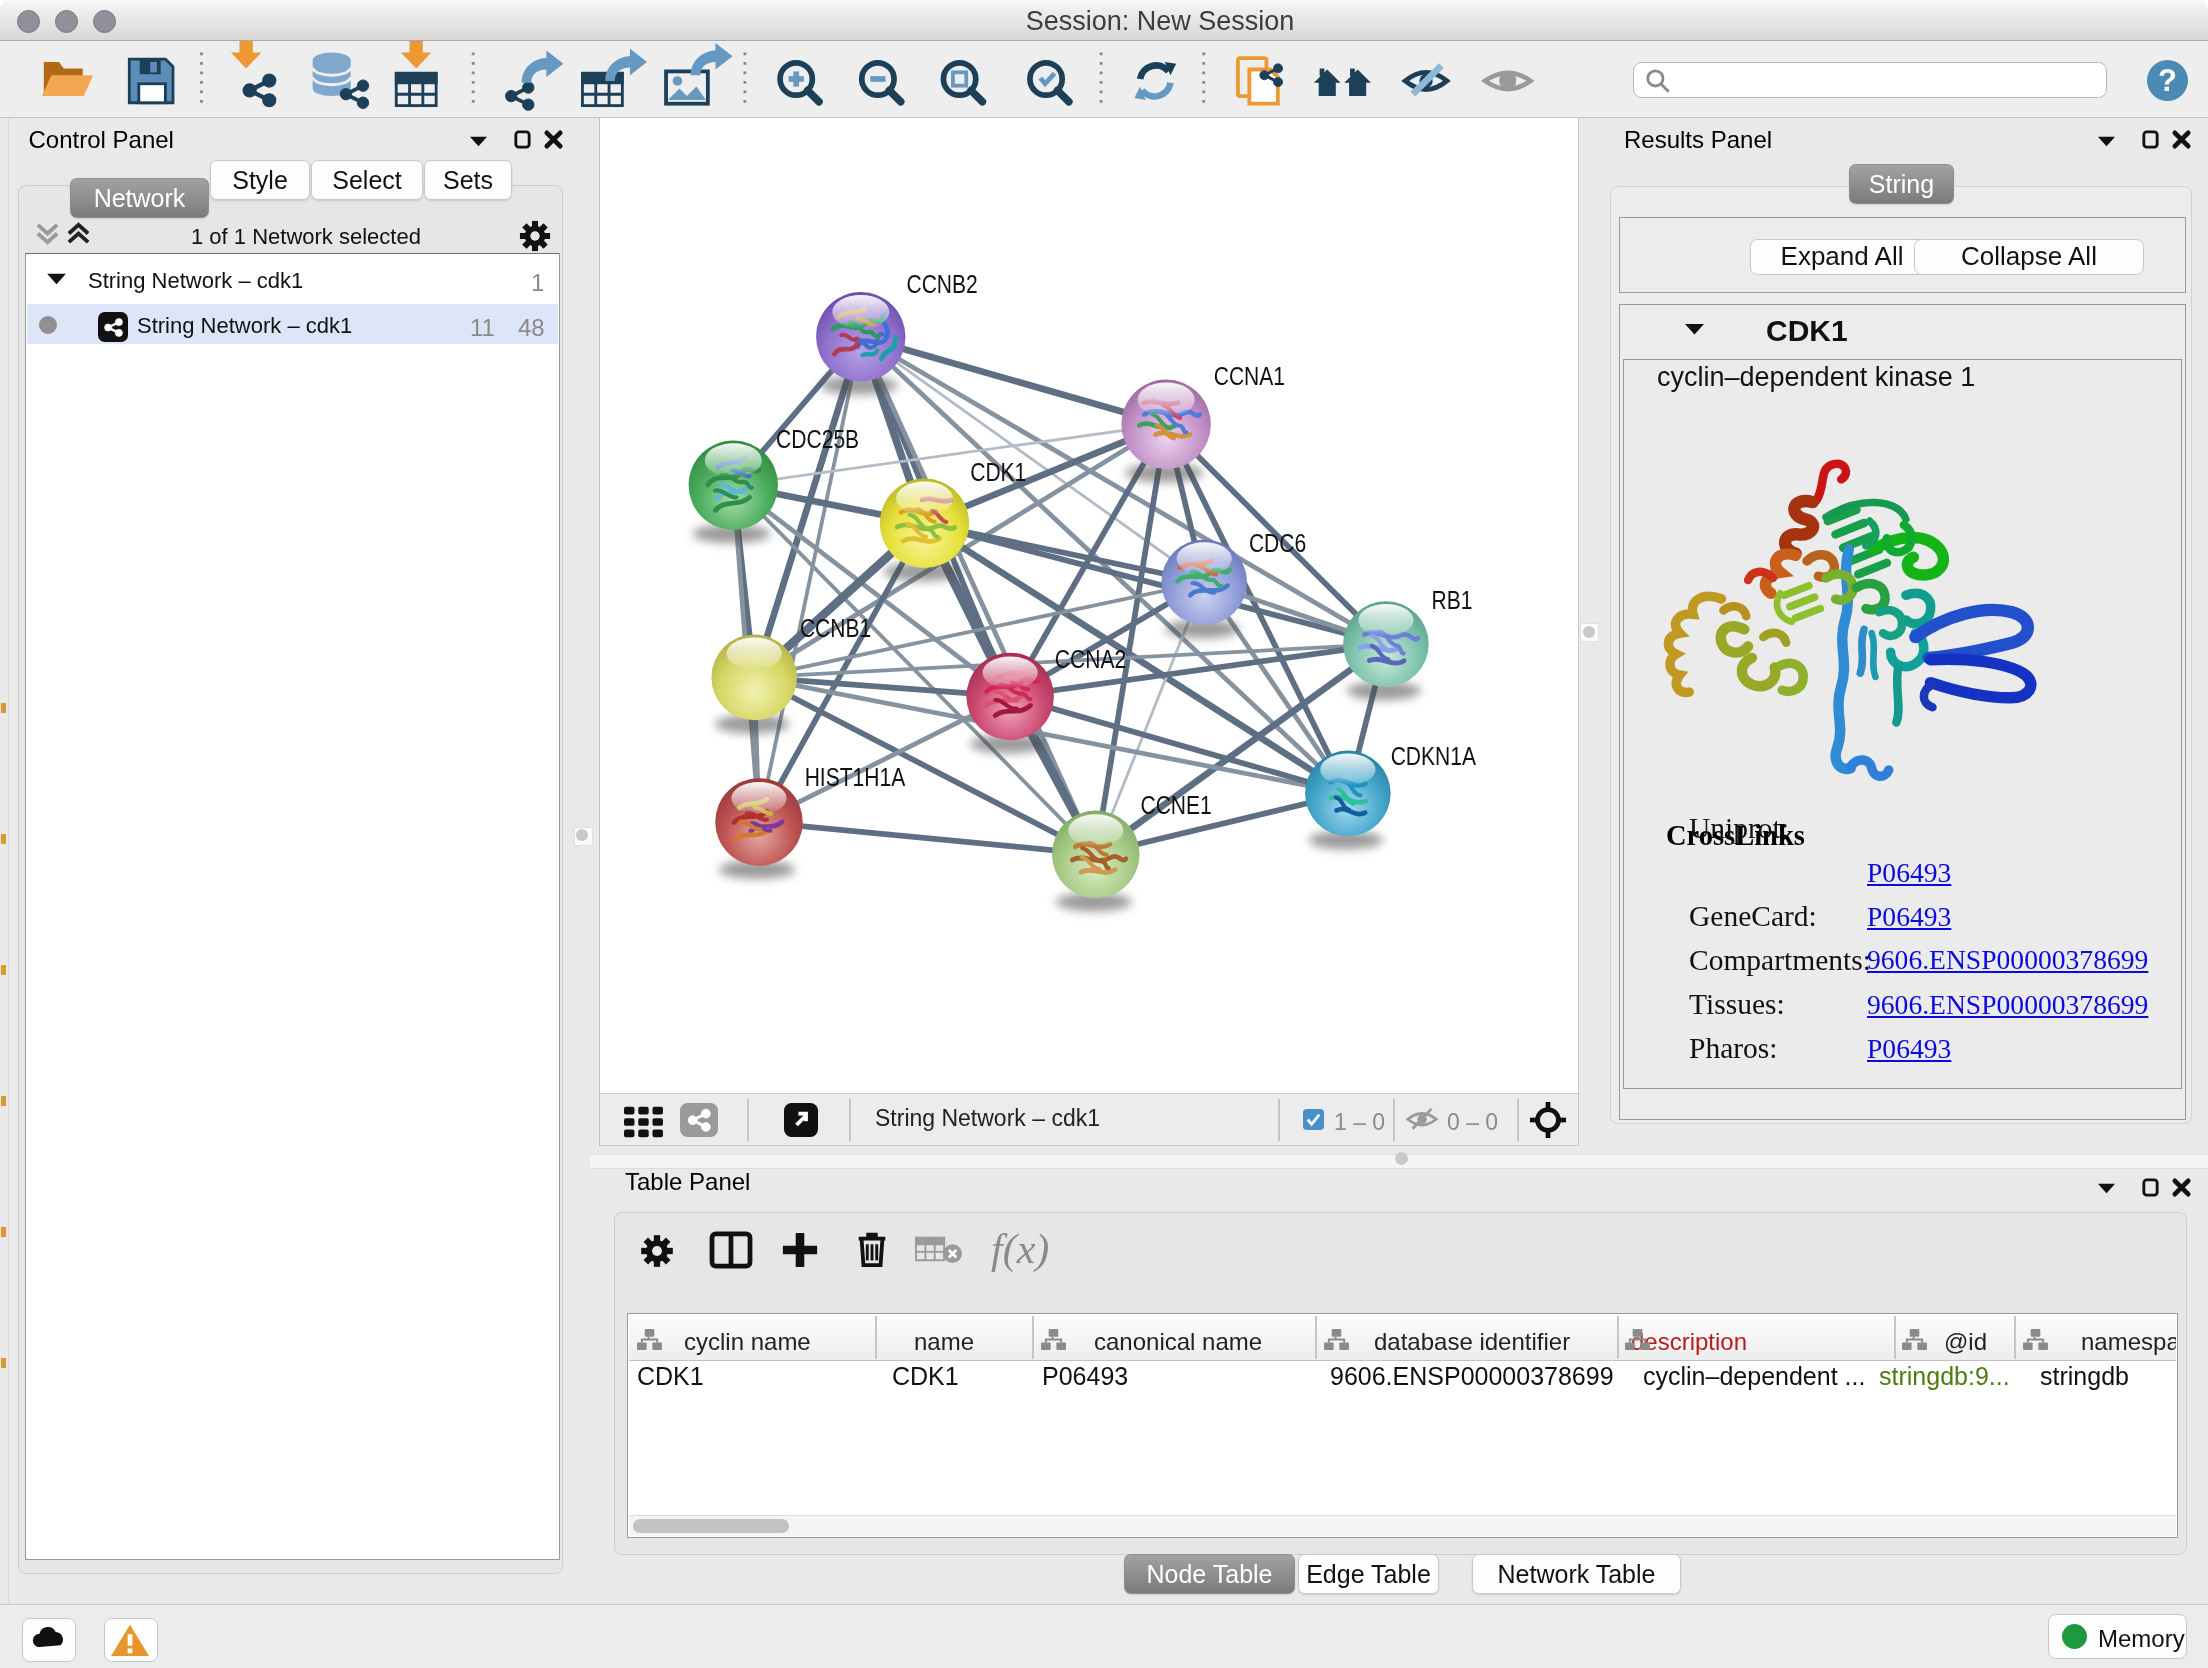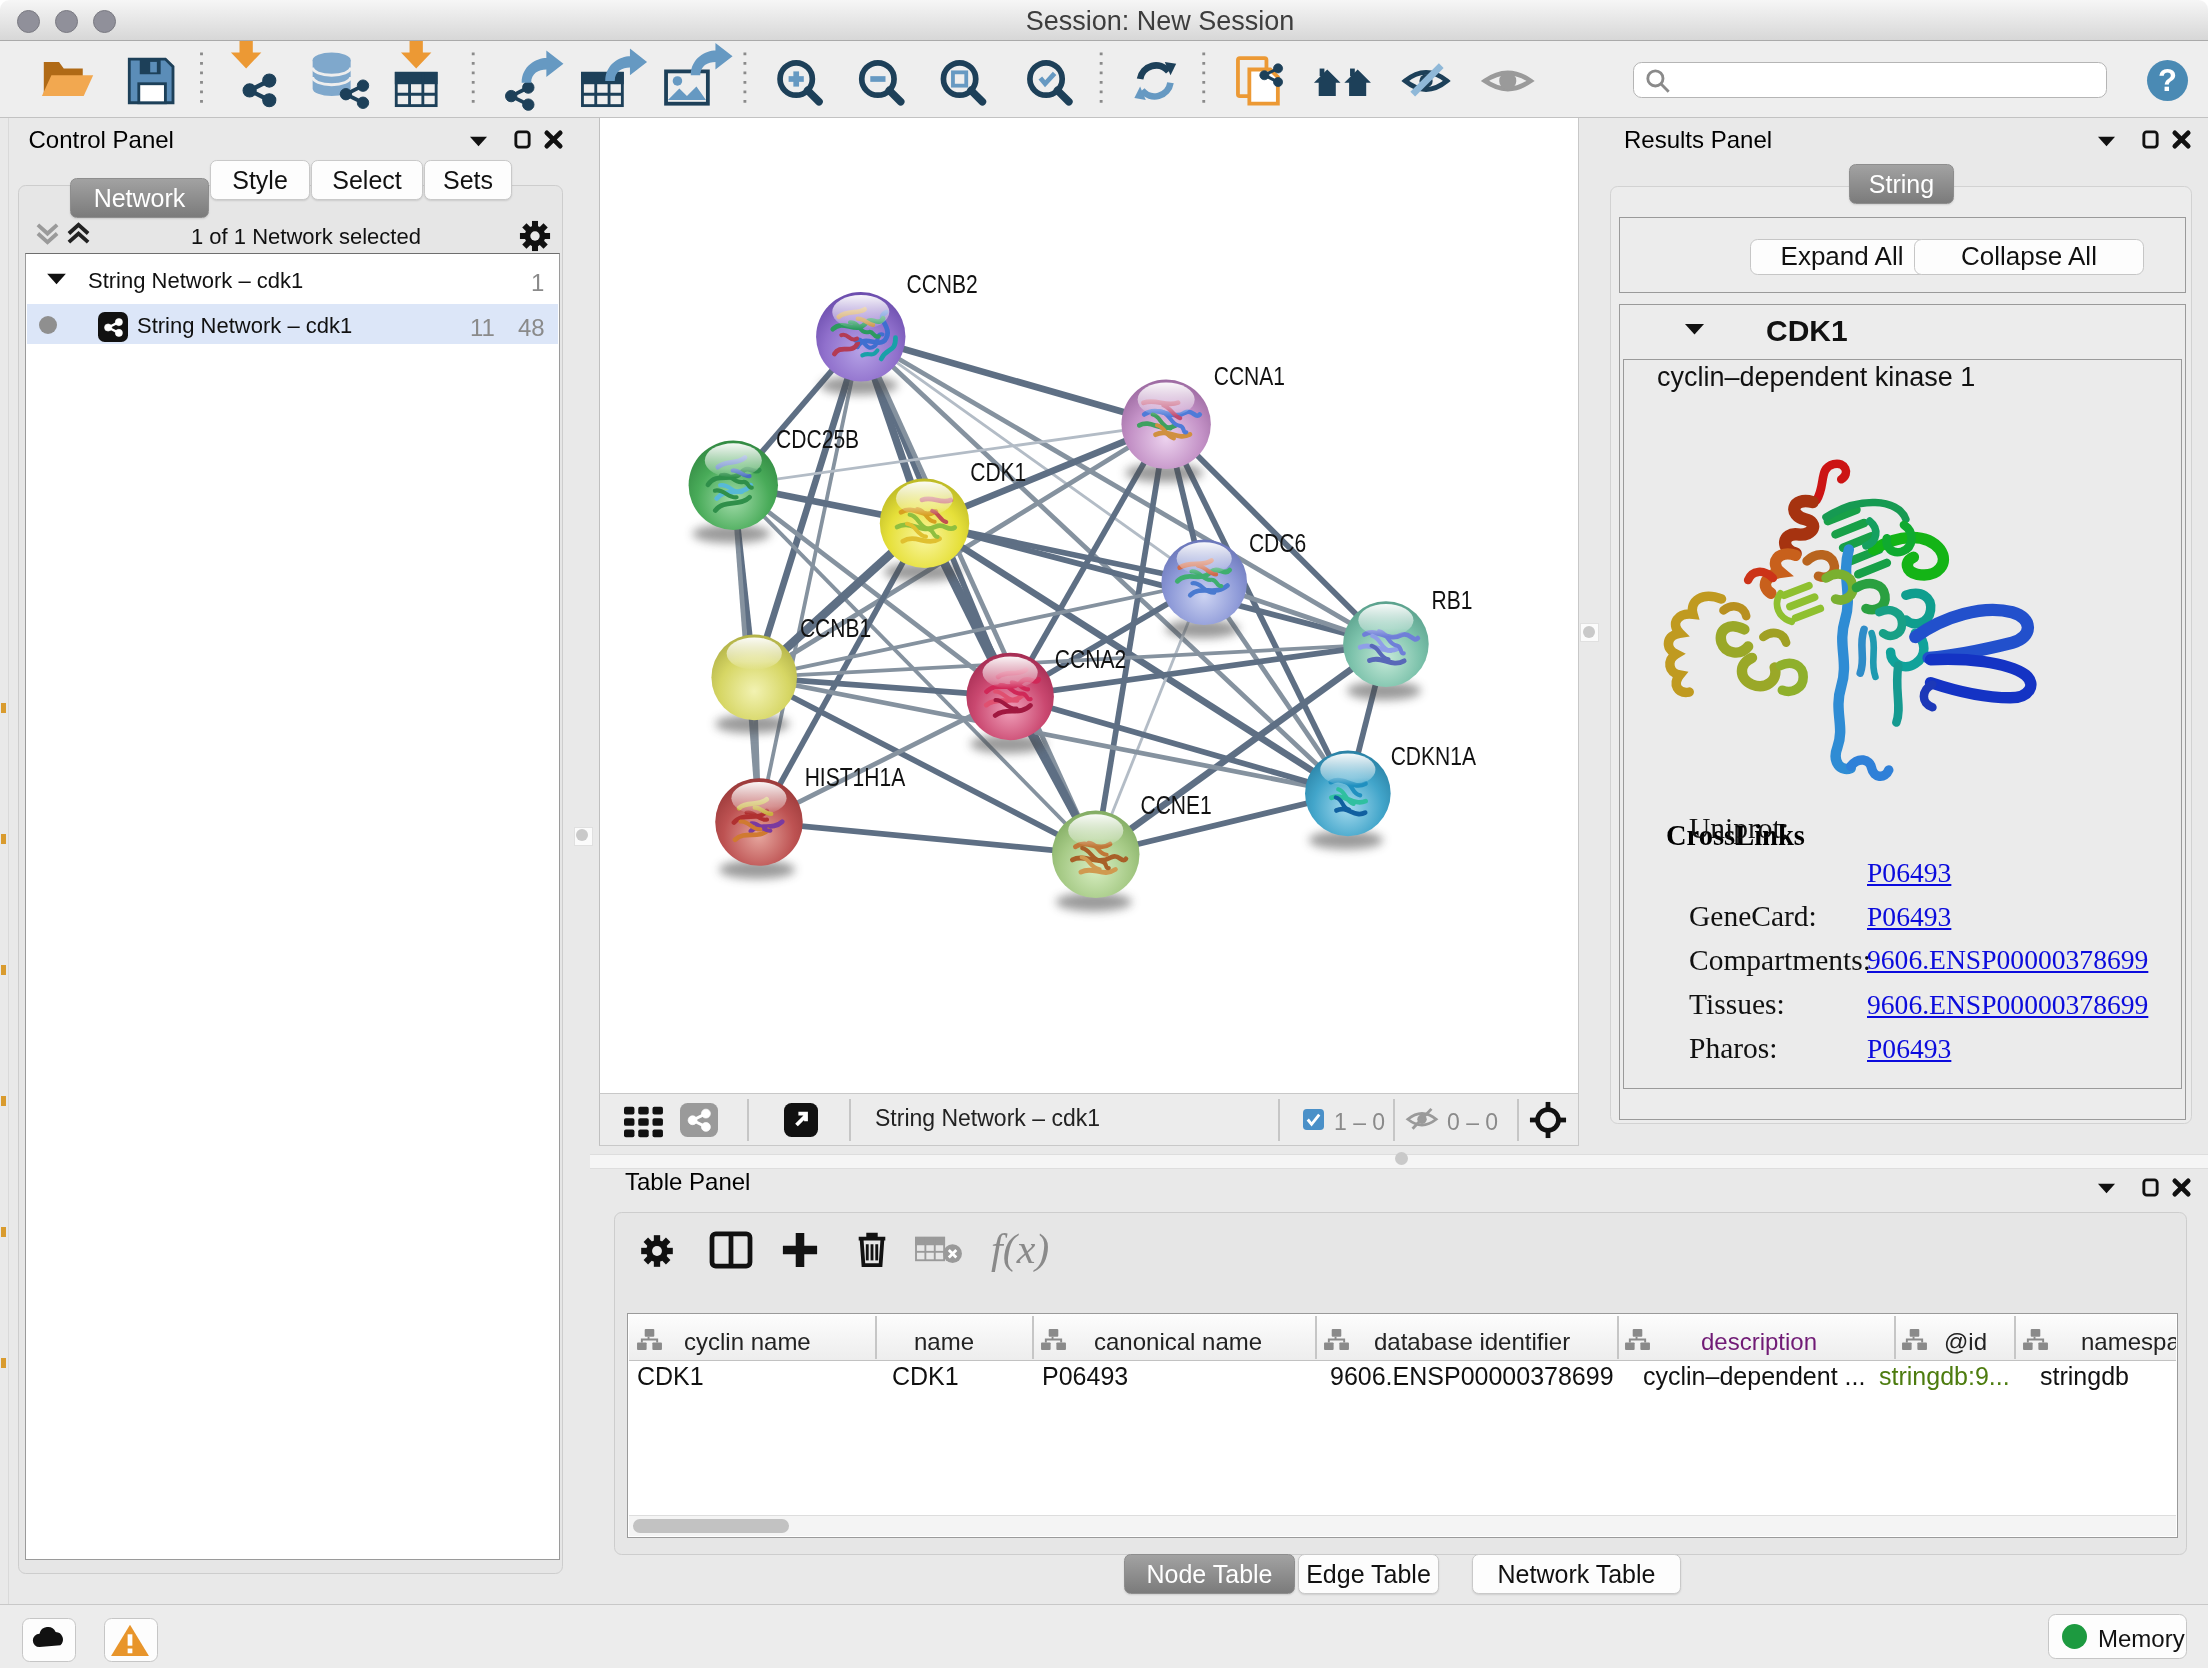--- a/index.html
+++ b/index.html
@@ -761,21 +761,21 @@
 <div class="abs" style="left:1374px;top:1328px;font-size:24px;color:#222;white-space:nowrap;overflow:hidden;max-width:802px">database identifier</div>
 <svg style="position:absolute;left:1323px;top:1328px" width="27" height="23" viewBox="0 0 28 24">
     <g fill="#8a8a8a">
       <rect x="9" y="1" width="10" height="8" rx="1"></rect>
       <rect x="1" y="15" width="10" height="8" rx="1"></rect>
       <rect x="17" y="15" width="10" height="8" rx="1"></rect>
       <path d="M13,9 v3 M6,15 v-3 h16 v3" stroke="#8a8a8a" stroke-width="2" fill="none"></path>
     </g>
   </svg>
 <div class="abs" style="left:1894px;top:1316px;width:1.9px;height:43px;background:#c6c6c6"></div>
-<div class="abs" style="left:1701px;top:1328px;font-size:24px;color:#701a75;white-space:nowrap;overflow:hidden;max-width:476px">description</div>
+<div class="abs" style="left:1631px;top:1328px;font-size:24px;color:#b91c1c;white-space:nowrap;overflow:hidden;max-width:476px">description</div>
 <svg style="position:absolute;left:1624px;top:1328px" width="27" height="23" viewBox="0 0 28 24">
     <g fill="#8a8a8a">
       <rect x="9" y="1" width="10" height="8" rx="1"></rect>
       <rect x="1" y="15" width="10" height="8" rx="1"></rect>
       <rect x="17" y="15" width="10" height="8" rx="1"></rect>
       <path d="M13,9 v3 M6,15 v-3 h16 v3" stroke="#8a8a8a" stroke-width="2" fill="none"></path>
     </g>
   </svg>
 <div class="abs" style="left:2014px;top:1316px;width:1.9px;height:43px;background:#c6c6c6"></div>
 <div class="abs" style="left:1944px;top:1328px;font-size:24px;color:#222;white-space:nowrap;overflow:hidden;max-width:232px">@id</div>

